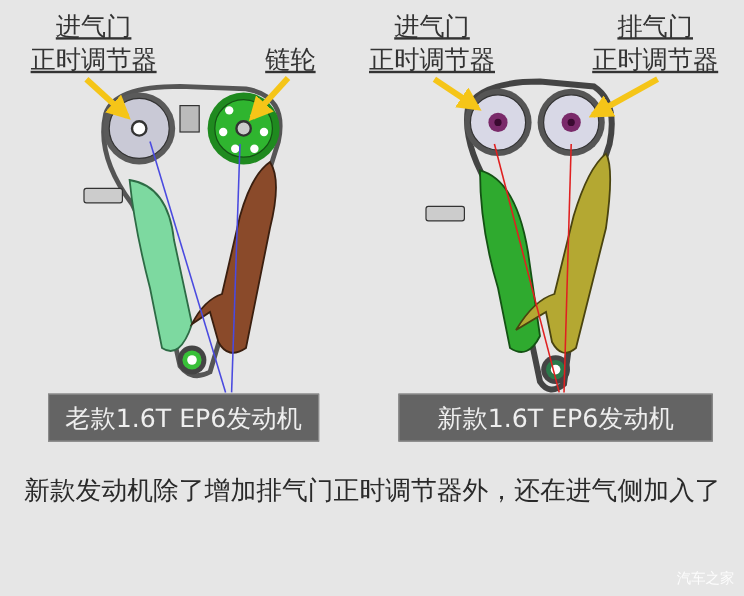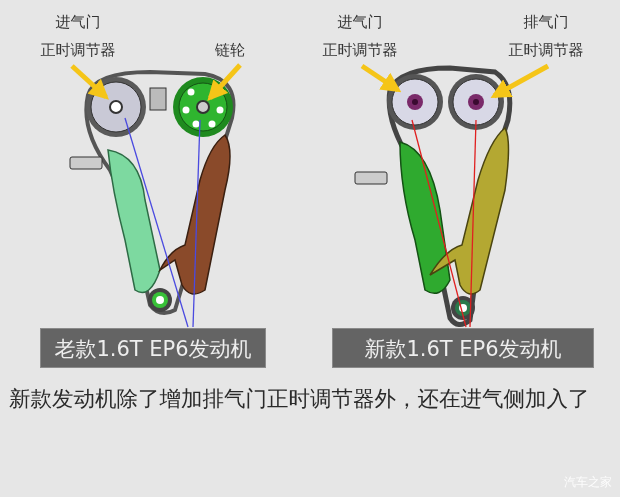--- a/index.html
+++ b/index.html
@@ -3,47 +3,47 @@
 <meta charset="utf-8">
 <style>
   html, body { margin: 0; padding: 0; }
   body {
     width: 620px; height: 497px; overflow: hidden;
     background: #e6e6e6;
     font-family: "DejaVu Sans", "Liberation Sans", sans-serif;
     position: relative;
   }
   .caption {
-    position: absolute; color: #333; font-size: 15px; line-height: 28px;
-    text-align: center; white-space: nowrap;
+    position: absolute; color: #333; font-size: 21px; line-height: 28px;
+    text-align: center; white-space: nowrap; text-decoration: underline;
   }
   .drawing { position: absolute; left: 0; top: 0; }
   .engine-label {
     position: absolute; background: #646464; color: #eeeeee;
     font-size: 21px; height: 40px; line-height: 40px; text-align: center;
     border: 1px solid #8a8a8a; box-sizing: border-box;
   }
   .desc {
     position: absolute; left: 4px; top: 380px; width: 616px;
     color: #2a2a2a; font-size: 21.5px; line-height: 27.5px;
   }
-  .desc p { margin: 5px; white-space: nowrap; }
+  .desc p { margin: 16px; white-space: nowrap; }
   .watermark {
     position: absolute; right: 8px; bottom: 6px; color: #ffffff;
     font-size: 12px; opacity: 0.9;
   }
 </style>
 </head>
 <body>
 
 <div class="caption" style="left:18px; top:8px; width:120px;">
   <div>进气门</div>
   <div>正时调节器</div>
 </div>
-<div class="caption" style="left:200px; top:36px; width:60px;">
+<div class="caption" style="left:212px; top:36px; width:60px;">
   <div>链轮</div>
 </div>
 <div class="caption" style="left:300px; top:8px; width:120px;">
   <div>进气门</div>
   <div>正时调节器</div>
 </div>
 <div class="caption" style="left:486px; top:8px; width:120px;">
   <div>排气门</div>
   <div>正时调节器</div>
 </div>

